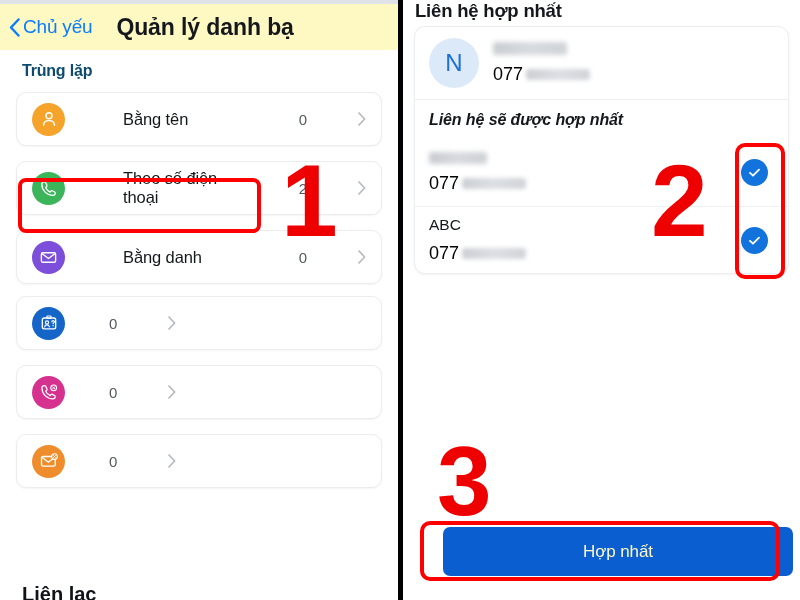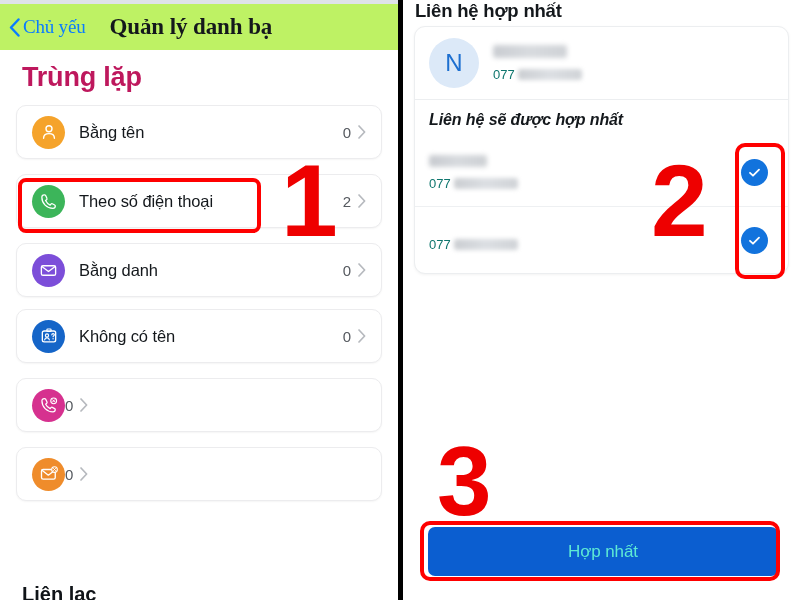--- a/index.html
+++ b/index.html
@@ -21,50 +21,51 @@
   .left-panel {
     position: absolute; left: 0; top: 0; width: 398px; height: 600px;
     background: #ffffff; overflow: hidden;
   }
   .left-topline {
     position: absolute; left: 0; top: 0; width: 398px; height: 4px;
     background: #dfe3e8;
   }
   .navbar {
     position: absolute; left: 0; top: 4px; width: 398px; height: 46px;
-    background: #bef264;
-    display: flex; align-items: center; font-family: Liberation Serif, serif;
+    background: #fef9c3;
+    display: flex; align-items: center;
   }
   .back-btn {
     display: flex; align-items: center; gap: 3px;
     margin-left: 9px; cursor: pointer;
   }
   .chev-back {
     width: 11px; height: 19px; flex: none;
   }
   .back-label {
     color: #0a7cff; font-size: 19px; letter-spacing: -0.2px;
   }
   .nav-title {
     margin-left: 24px; font-size: 23px; font-weight: 700; color: #14181c;
     letter-spacing: -0.1px;
   }
 
   .left-body { position: absolute; left: 0; top: 50px; width: 398px; height: 550px; background: #fff; }
 
   .section-title {
-    font-size: 27px; font-weight: 700; color: #be185d;
+    font-size: 16px; font-weight: 700; color: #0c4a6e;
     padding: 0 0 0 22px; letter-spacing: -0.2px;
   }
 
   .card {
     margin: 0 16px; background: #ffffff;
     border: 1px solid #ececee; border-radius: 10px;
     height: 54px; display: flex; align-items: center;
     box-shadow: 0 1px 2px rgba(0,0,0,0.045);
+    gap: 44px;
   }
   .card + .card { margin-top: 15px; }
 
   .ic {
     width: 33px; height: 33px; border-radius: 50%;
     margin-left: 15px; flex: none;
     display: flex; align-items: center; justify-content: center;
   }
   .ic svg { display:block; }
   .row-label {
@@ -99,21 +100,21 @@
   .primary-row { display: flex; align-items: center; height: 72px; padding-left: 14px; }
   .avatar {
     width: 50px; height: 50px; border-radius: 50%; background: #dce9f8;
     display: flex; align-items: center; justify-content: center;
     color: #1d6fd0; font-size: 24px; flex: none;
   }
   .primary-txt { margin-left: 14px; }
   .blur { border-radius: 3px; }
   .blur-name { width: 74px; height: 13px; background: linear-gradient(90deg,#c9ccd1,#d8dbdf,#cfd2d6); filter: blur(2.4px); }
   .num-line { display:flex; align-items:center; gap:3px; margin-top: 9px; }
-  .num-prefix { font-size: 13px; color: #0f766e; }
+  .num-prefix { font-size: 18px; color: #000000; }
   .blur-num { width: 64px; height: 11px; background: linear-gradient(90deg,#cbced2,#dcdfe3,#d0d3d7); filter: blur(2.2px); }
 
   .sub-heading {
     padding: 11px 0 10px 14px; font-size: 16px; font-weight: 700; color: #14181c;
     border-top: 1px solid #eceef0; letter-spacing: -0.1px; font-style: italic;
   }
   .c-row {
     display: flex; align-items: center; height: 67px; padding-left: 14px;
     border-top: 1px solid #eef0f2;
   }
@@ -121,23 +122,23 @@
   .c-info { flex: 1; }
   .c-name { font-size: 15.5px; color: #14181c; }
   .c-name.blurred { width: 58px; height: 12px; background: linear-gradient(90deg,#c7cacf,#d7dade,#cdd0d4); filter: blur(2.4px); border-radius:3px; }
   .check {
     width: 27px; height: 27px; border-radius: 50%; background: #1273dd;
     margin-right: 20px; flex: none;
     display: flex; align-items: center; justify-content: center;
   }
 
   .merge-btn {
-    position: absolute; left: 25px; top: 527px; width: 350px; height: 49px;
+    position: absolute; left: 40px; top: 527px; width: 350px; height: 49px;
     background: #0b5ed0; border-radius: 7px; border: none;
-    color: #5eead4; font-size: 17px; font-family: "Liberation Sans", sans-serif;
+    color: #fef9c3; font-size: 17px; font-family: "Liberation Sans", sans-serif;
     cursor: pointer; letter-spacing: -0.1px;
   }
 
   
   .hl {
     position: absolute; border: 4px solid #ff0000; border-radius: 8px;
     pointer-events: none;
   }
   .hl-phone { left: 18px; top: 178px; width: 243px; height: 55px; }
   .hl-checks { left: 735px; top: 143px; width: 50px; height: 136px; border-radius: 10px; }
@@ -223,21 +224,20 @@
           <div class="ic" style="background:#1565c8;">
             <svg width="20" height="20" viewBox="0 0 24 24">
               <rect x="4" y="6" width="16" height="13" rx="2.2" fill="none" stroke="#fff" stroke-width="1.6"></rect>
               <rect x="9.5" y="3.6" width="5" height="3" rx="1" fill="none" stroke="#fff" stroke-width="1.4"></rect>
               <circle cx="9.6" cy="11.4" r="1.9" fill="none" stroke="#fff" stroke-width="1.4"></circle>
               <path d="M6.8 16.6c.3-1.5 1.5-2.3 2.8-2.3s2.5.8 2.8 2.3" fill="none" stroke="#fff" stroke-width="1.4" stroke-linecap="round"></path>
               <path d="M15.4 10.6c0-.8.7-1.4 1.5-1.4s1.5.6 1.5 1.4c0 1-1.5 1.1-1.5 2.2" fill="none" stroke="#fff" stroke-width="1.4" stroke-linecap="round"></path>
               <circle cx="16.9" cy="15.3" r="0.8" fill="#fff"></circle>
             </svg>
           </div>
-          <div class="row-label">Không có tên</div>
           <div class="row-count">0</div>
           <svg class="chev-right" viewBox="0 0 8 14">
             <path d="M1 1 L6.6 7 L1 13" fill="none" stroke="#b6b9be" stroke-width="1.7" stroke-linecap="round" stroke-linejoin="round"></path>
           </svg>
         </div>
 
         <div class="card">
           <div class="ic" style="background:#d6318f;">
             <svg width="20" height="20" viewBox="0 0 24 24">
               <path d="M6.2 4.2c-1.5 0-2.7 1.3-2.7 2.8 0 7.3 5.9 13.2 13.2 13.2 1.5 0 2.8-1.2 2.8-2.7 0-.5-.3-.9-.7-1.2l-2.8-1.5c-.6-.3-1.2-.1-1.6.4l-1 1.2c-2.3-1.1-4.3-3.1-5.4-5.4l1.2-1c.5-.4.7-1 .4-1.6L7.9 4.9c-.3-.5-.8-.7-1.3-.7z" fill="none" stroke="#fff" stroke-width="1.5" stroke-linejoin="round"></path>
@@ -303,20 +303,21 @@
         </div>
         <div class="check">
           <svg width="15" height="15" viewBox="0 0 16 16">
             <path d="M3.2 8.3 L6.4 11.4 L12.8 5" fill="none" stroke="#fff" stroke-width="1.9" stroke-linecap="round" stroke-linejoin="round"></path>
           </svg>
         </div>
       </div>
 
       <div class="c-row">
         <div class="c-info">
+          <div class="c-name">ABC</div>
           <div class="num-line">
             <span class="num-prefix">077</span>
             <span class="blur blur-num"></span>
           </div>
         </div>
         <div class="check">
           <svg width="15" height="15" viewBox="0 0 16 16">
             <path d="M3.2 8.3 L6.4 11.4 L12.8 5" fill="none" stroke="#fff" stroke-width="1.9" stroke-linecap="round" stroke-linejoin="round"></path>
           </svg>
         </div>

